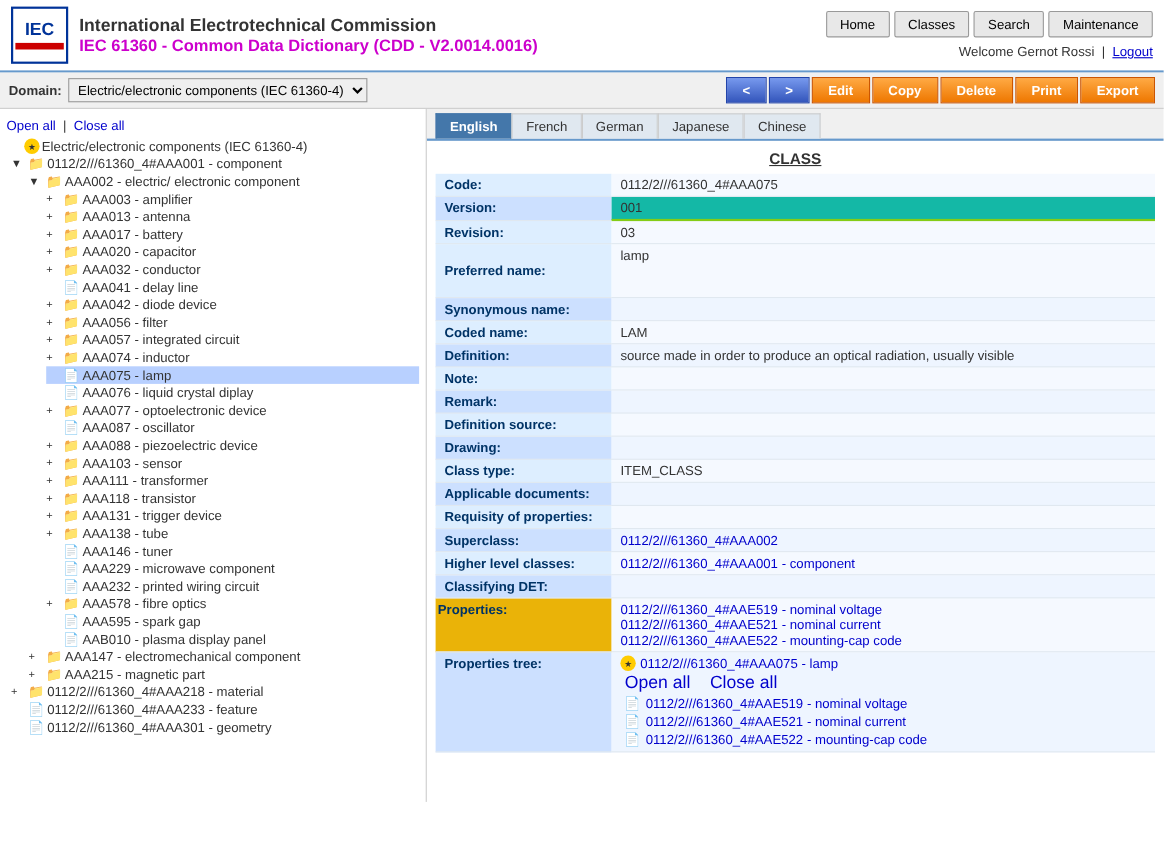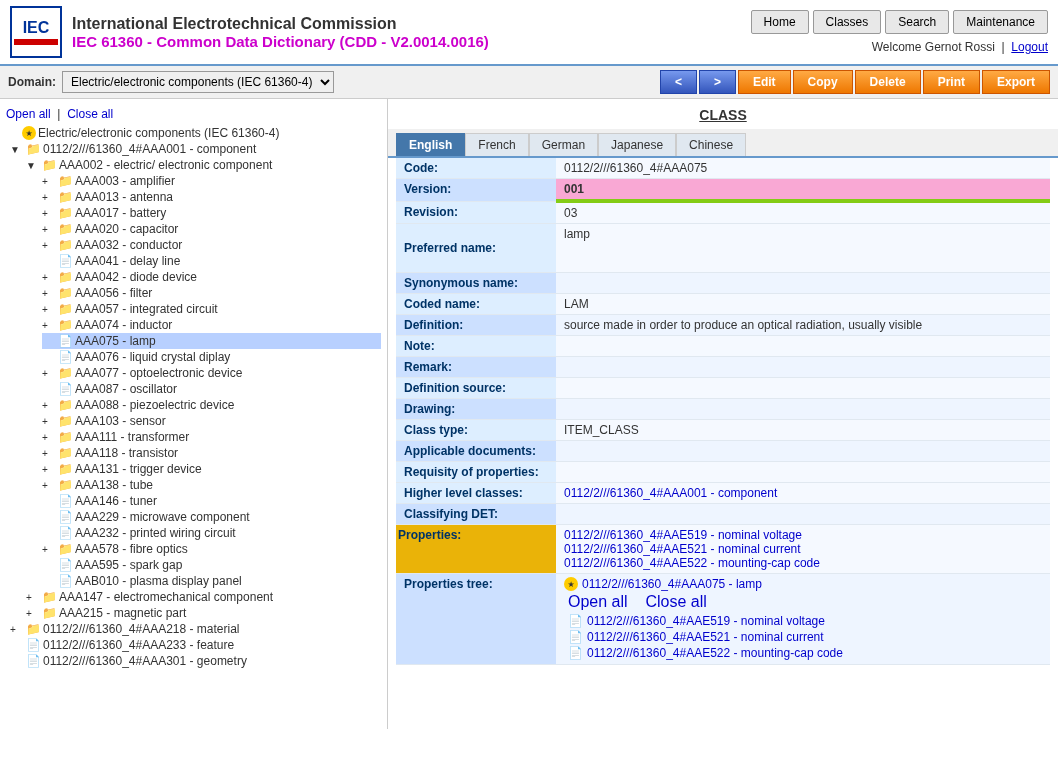--- a/index.html
+++ b/index.html
@@ -272,39 +272,39 @@
       </div>
       <div class="tree-item indent-1" style="display:flex; align-items:center; gap:2px; padding:1px 0; cursor:pointer;">
         <span style="width:14px;"></span>
         <span style="color:#888;">📄</span>
         <span class="tree-label">0112/2///61360_4#AAA301 - geometry</span>
       </div>
     </div>
 
     <div class="content">
 
-      <div style="text-align:center; font-size:14px; font-weight:bold; color:#333; text-decoration:underline; margin:8px 0 6px;">CLASS</div>
-
       <div style="display:flex; gap:0; border-bottom:2px solid #6699cc; padding:4px 8px 0; background:#f0f0f0;">
         <div class="lang-tab active">English</div>
         <div class="lang-tab">French</div>
         <div class="lang-tab">German</div>
         <div class="lang-tab">Japanese</div>
         <div class="lang-tab">Chinese</div>
       </div>
 
+      <div style="text-align:center; font-size:14px; font-weight:bold; color:#333; text-decoration:underline; margin:8px 0 6px;">CLASS</div>
+
       <table class="detail-table" style="width:100%; border-collapse:collapse; margin:0 8px; width:calc(100% - 16px);">
         <tbody>
           <tr>
             <td style="background:#ddeeff; color:#003366; font-weight:bold; width:160px; padding:3px 8px; border-bottom:1px solid #e0e8f0;">Code:</td>
             <td style="background:#f5f9ff; padding:3px 8px; border-bottom:1px solid #e0e8f0;">0112/2///61360_4#AAA075</td>
           </tr>
           <tr>
             <td style="background:#cce0ff; color:#003366; font-weight:bold; padding:3px 8px; border-bottom:1px solid #e0e8f0;">Version:</td>
-            <td style="background:#f9a8d4; padding:3px 8px; border-bottom:4px solid #84cc16;font-weight:bold;">001</td>
+            <td style="background:#14b8a6; padding:3px 8px; border-bottom:2px solid #84cc16;">001</td>
           </tr>
           <tr>
             <td style="background:#ddeeff; color:#003366; font-weight:bold; padding:3px 8px; border-bottom:1px solid #e0e8f0;">Revision:</td>
             <td style="background:#f5f9ff; padding:3px 8px; border-bottom:1px solid #e0e8f0;">03</td>
           </tr>
           <tr>
             <td style="background:#ddeeff; color:#003366; font-weight:bold; padding:17px 8px; border-bottom:1px solid #e0e8f0;">Preferred name:</td>
             <td style="background:#f5f9ff; padding:3px 8px; border-bottom:1px solid #e0e8f0;">lamp</td>
           </tr>
           <tr>
@@ -339,20 +339,26 @@
             <td style="background:#ddeeff; color:#003366; font-weight:bold; padding:3px 8px; border-bottom:1px solid #e0e8f0;">Class type:</td>
             <td style="background:#f5f9ff; padding:3px 8px; border-bottom:1px solid #e0e8f0;">ITEM_CLASS</td>
           </tr>
           <tr>
             <td style="background:#cce0ff; color:#003366; font-weight:bold; padding:3px 8px; border-bottom:1px solid #e0e8f0;">Applicable documents:</td>
             <td style="background:#eef5ff; padding:3px 8px; border-bottom:1px solid #e0e8f0;"></td>
           </tr>
           <tr>
             <td style="background:#ddeeff; color:#003366; font-weight:bold; padding:3px 8px; border-bottom:1px solid #e0e8f0;">Requisity of properties:</td>
             <td style="background:#f5f9ff; padding:3px 8px; border-bottom:1px solid #e0e8f0;"></td>
+          </tr>
+          <tr>
+            <td style="background:#cce0ff; color:#003366; font-weight:bold; padding:3px 8px; border-bottom:1px solid #e0e8f0;">Superclass:</td>
+            <td style="background:#eef5ff; padding:3px 8px; border-bottom:1px solid #e0e8f0;">
+              <a href="#" class="link-text">0112/2///61360_4#AAA002</a>
+            </td>
           </tr>
           <tr>
             <td style="background:#ddeeff; color:#003366; font-weight:bold; padding:3px 8px; border-bottom:1px solid #e0e8f0;margin-top:38px;">Higher level classes:</td>
             <td style="background:#f5f9ff; padding:3px 8px; border-bottom:1px solid #e0e8f0;">
               <a href="#" class="link-text">0112/2///61360_4#AAA001 - component</a>
             </td>
           </tr>
           <tr>
             <td style="background:#cce0ff; color:#003366; font-weight:bold; padding:3px 8px; border-bottom:1px solid #e0e8f0;">Classifying DET:</td>
             <td style="background:#eef5ff; padding:3px 8px; border-bottom:1px solid #e0e8f0;"></td>

